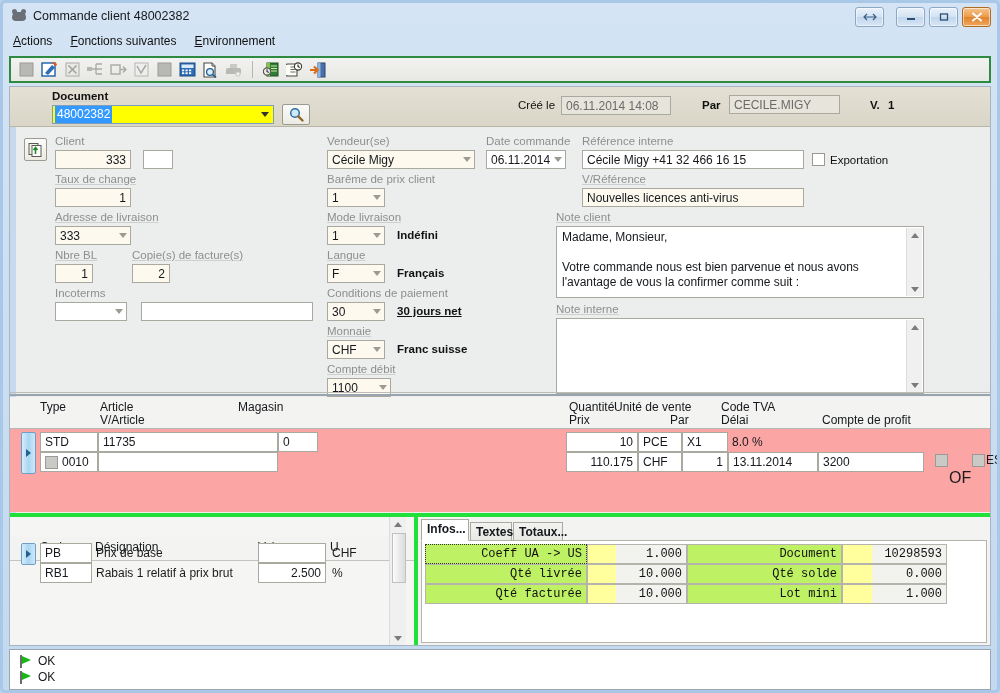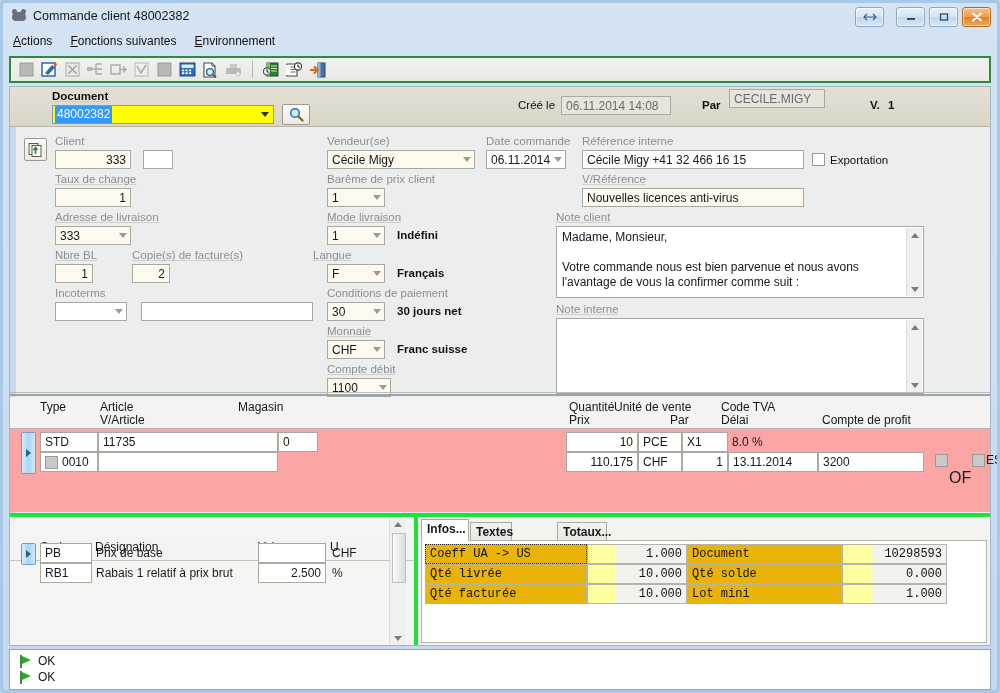--- a/index.html
+++ b/index.html
@@ -145,23 +145,23 @@
   
   .tab{
     position:absolute;box-sizing:border-box;height:20px;
     border:1px solid #a9a9a0;border-bottom:none;
     background:linear-gradient(to bottom,#f3f3f1,#e6e6e2);
     font-size:12px;color:#15181c;padding:1px 5px;line-height:17px;font-weight:bold;
   }
   .tab.active{background:#fff;border-bottom:1px solid #fff;z-index:3;}
   .infocell{
     position:absolute;box-sizing:border-box;height:20px;
-    border:1px solid #b4b4ac;background:#eab308;
+    border:1px solid #b4b4ac;background:#bef264;
     font-family:"Liberation Mono",monospace;font-size:12px;color:#111;
-    line-height:18px;padding:0 4px;
+    line-height:18px;padding:0 4px;text-align:right;
   }
   .infocell.val{
     background:linear-gradient(to right,#ffff9e 0%,#ffff9e 28%,#f2f2ef 29%,#f2f2ef 100%);
     text-align:right;
   }
   .infocell.focus{border:1px dotted #333;}
   
   .status{
     position:absolute;left:6px;top:646px;width:982px;height:41px;
     box-sizing:border-box;border:1px solid #9aa6b2;background:#fff;
@@ -322,21 +322,21 @@
       </div>
       <div class="btn-sq" style="left:272px;top:17px;width:28px;height:21px;">
         <svg width="15" height="15" viewBox="0 0 15 15">
           <circle cx="6" cy="6" r="4.3" fill="#cfe8fa" stroke="#2b6ca3" stroke-width="1.5"></circle>
           <path d="M9.3 9.3 L13.5 13.5" stroke="#8a6a2a" stroke-width="2.4" stroke-linecap="round"></path>
         </svg>
       </div>
       <div class="lbl dark" style="left:508px;top:12px;font-weight:normal;">Créé le</div>
       <div class="fld grey" style="left:551px;top:9px;width:110px;">06.11.2014 14:08</div>
       <div class="lbl dark" style="left:692px;top:12px;font-weight:bold;">Par</div>
-      <div class="fld grey" style="left:719px;top:2px;width:96px;">CECILE.MIGY</div>
+      <div class="fld grey" style="left:719px;top:8px;width:111px;">CECILE.MIGY</div>
       <div class="lbl dark" style="left:860px;top:12px;font-weight:bold;">V.</div>
       <div class="lbl dark" style="left:878px;top:12px;font-weight:bold;">1</div>
     </div>
 
     <div class="btn-sq" style="left:14px;top:51px;width:23px;height:23px;">
       <svg width="15" height="15" viewBox="0 0 15 15">
         <rect x="1" y="1.5" width="9" height="11" fill="#f3f1e7" stroke="#5a5a56"></rect>
         <rect x="4" y="3.5" width="9" height="11" fill="#ffffff" stroke="#5a5a56"></rect>
         <path d="M7.5 12 V6 M5.5 8 L7.5 5.6 L9.5 8" stroke="#1f8a2a" stroke-width="1.6" fill="none"></path>
       </svg>
@@ -379,33 +379,33 @@
       <span class="arrow"></span>
     </div>
 
     <div class="lbl ul" style="left:317px;top:124px;">Mode livraison</div>
     <div class="combo" style="left:317px;top:139px;width:58px;">
       <span>1</span>
       <span class="arrow"></span>
     </div>
     <div class="lbl dark" style="left:387px;top:142px;font-weight:bold;">Indéfini</div>
 
-    <div class="lbl ul" style="left:303px;top:162px;">Langue</div>
+    <div class="lbl ul" style="left:317px;top:162px;">Langue</div>
     <div class="combo" style="left:317px;top:177px;width:58px;">
       <span>F</span>
       <span class="arrow"></span>
     </div>
     <div class="lbl dark" style="left:387px;top:180px;font-weight:bold;">Français</div>
 
     <div class="lbl" style="left:317px;top:200px;">Conditions de paiement</div>
     <div class="combo" style="left:317px;top:215px;width:58px;">
       <span>30</span>
       <span class="arrow"></span>
     </div>
-    <div class="lbl dark" style="left:387px;top:218px;font-weight:bold;">30 jours net</div>
+    <div class="lbl dark" style="left:387px;top:218px;font-weight:bold;text-decoration:underline;">30 jours net</div>
 
     <div class="lbl ul" style="left:317px;top:238px;">Monnaie</div>
     <div class="combo" style="left:317px;top:253px;width:58px;">
       <span>CHF</span>
       <span class="arrow"></span>
     </div>
     <div class="lbl dark" style="left:387px;top:256px;font-weight:bold;">Franc suisse</div>
 
     <div class="lbl ul" style="left:317px;top:276px;">Compte débit</div>
     <div class="combo" style="left:317px;top:291px;width:64px;">
@@ -533,21 +533,21 @@
             <span class="tri-d"></span>
           </div>
       </div>
     </div>
 
     <div style="position:absolute;left:404px;top:426px;width:4px;height:132px;background:#22e03a;"></div>
 
     <div style="position:absolute;left:408px;top:430px;width:572px;height:128px;background:#f3f3f1;">
       <div class="tab active" style="left:3px;top:2px;width:48px;height:22px;">Infos...</div>
       <div class="tab" style="left:52px;top:5px;width:42px;">Textes</div>
-      <div class="tab" style="left:95px;top:5px;width:50px;margin-left:44px;">Totaux...</div>
+      <div class="tab" style="left:95px;top:5px;width:50px;">Totaux...</div>
       <div style="position:absolute;left:3px;top:23px;width:566px;height:103px;box-sizing:border-box;border:1px solid #b4b4ac;background:#fff;">
 
         <div class="infocell focus" style="left:3px;top:3px;width:162px;">Coeff UA -&gt; US</div>
         <div class="infocell val" style="left:165px;top:3px;width:100px;">1.000</div>
         <div class="infocell" style="left:265px;top:3px;width:155px;">Document</div>
         <div class="infocell val" style="left:420px;top:3px;width:105px;">10298593</div>
 
         <div class="infocell" style="left:3px;top:23px;width:162px;">Qté livrée</div>
         <div class="infocell val" style="left:165px;top:23px;width:100px;">10.000</div>
         <div class="infocell" style="left:265px;top:23px;width:155px;">Qté solde</div>

